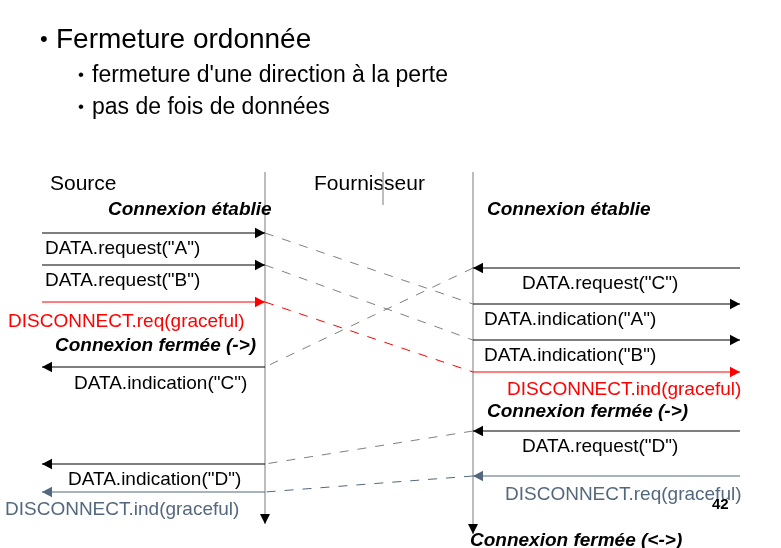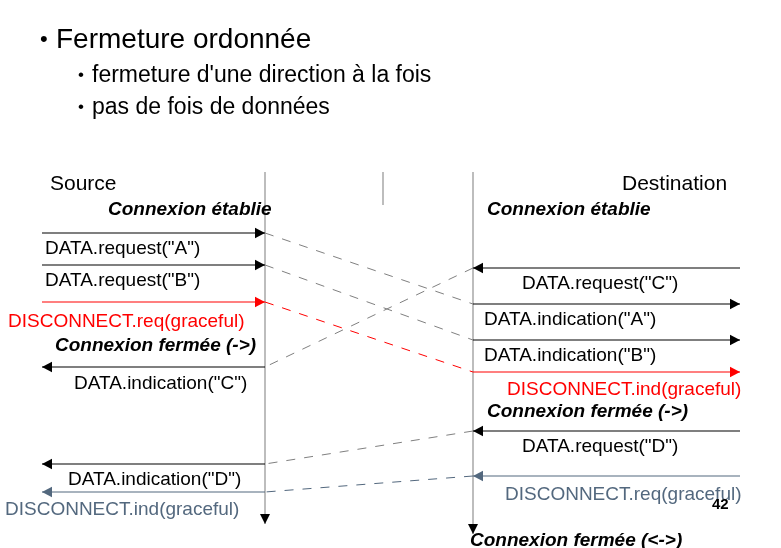--- a/index.html
+++ b/index.html
@@ -76,31 +76,31 @@
   }
 </style>
 </head>
 <body>
 
 <div id="bullets">
   <div class="bullet-l1">
     <span class="dot">•</span><span>Fermeture ordonnée</span>
   </div>
   <div class="bullet-l2" id="b2a">
-    <span class="dot">•</span><span>fermeture d'une direction à la fois</span>
+    <span class="dot">•</span><span>fermeture d'une direction à la perte</span>
   </div>
   <div class="bullet-l2" id="b2b">
     <span class="dot">•</span><span>pas de fois de données</span>
   </div>
 </div>
 
 <div id="diagram">
 
   <div class="hdr" id="hdr-source" style="left: 50px; top: 171px;">Source</div>
-  <div class="hdr" id="hdr-destination" style="left: 622px; top: 171px;">Destination</div>
+  <div class="hdr" id="hdr-fournisseur" style="left: 314px; top: 171px;">Fournisseur</div>
 
   <svg id="svg-surface" width="781" height="548">
       <line x1="265" y1="172" x2="265" y2="524" stroke="#9A9A9A" stroke-width="1.3"></line>
       <line x1="383" y1="172" x2="383" y2="205" stroke="#9A9A9A" stroke-width="1.3"></line>
       <line x1="473" y1="172" x2="473" y2="534" stroke="#9A9A9A" stroke-width="1.3"></line>
       <line x1="265" y1="233" x2="473" y2="304" stroke="#808080" stroke-width="1" stroke-dasharray="9 9"></line>
       <line x1="265" y1="265" x2="473" y2="340" stroke="#808080" stroke-width="1" stroke-dasharray="9 9"></line>
       <line x1="265" y1="302" x2="473" y2="372" stroke="#FF0000" stroke-width="1" stroke-dasharray="9 9"></line>
       <line x1="473" y1="268" x2="265" y2="367" stroke="#808080" stroke-width="1" stroke-dasharray="9 9"></line>
       <line x1="473" y1="431" x2="265" y2="464" stroke="#808080" stroke-width="1" stroke-dasharray="9 9"></line>

